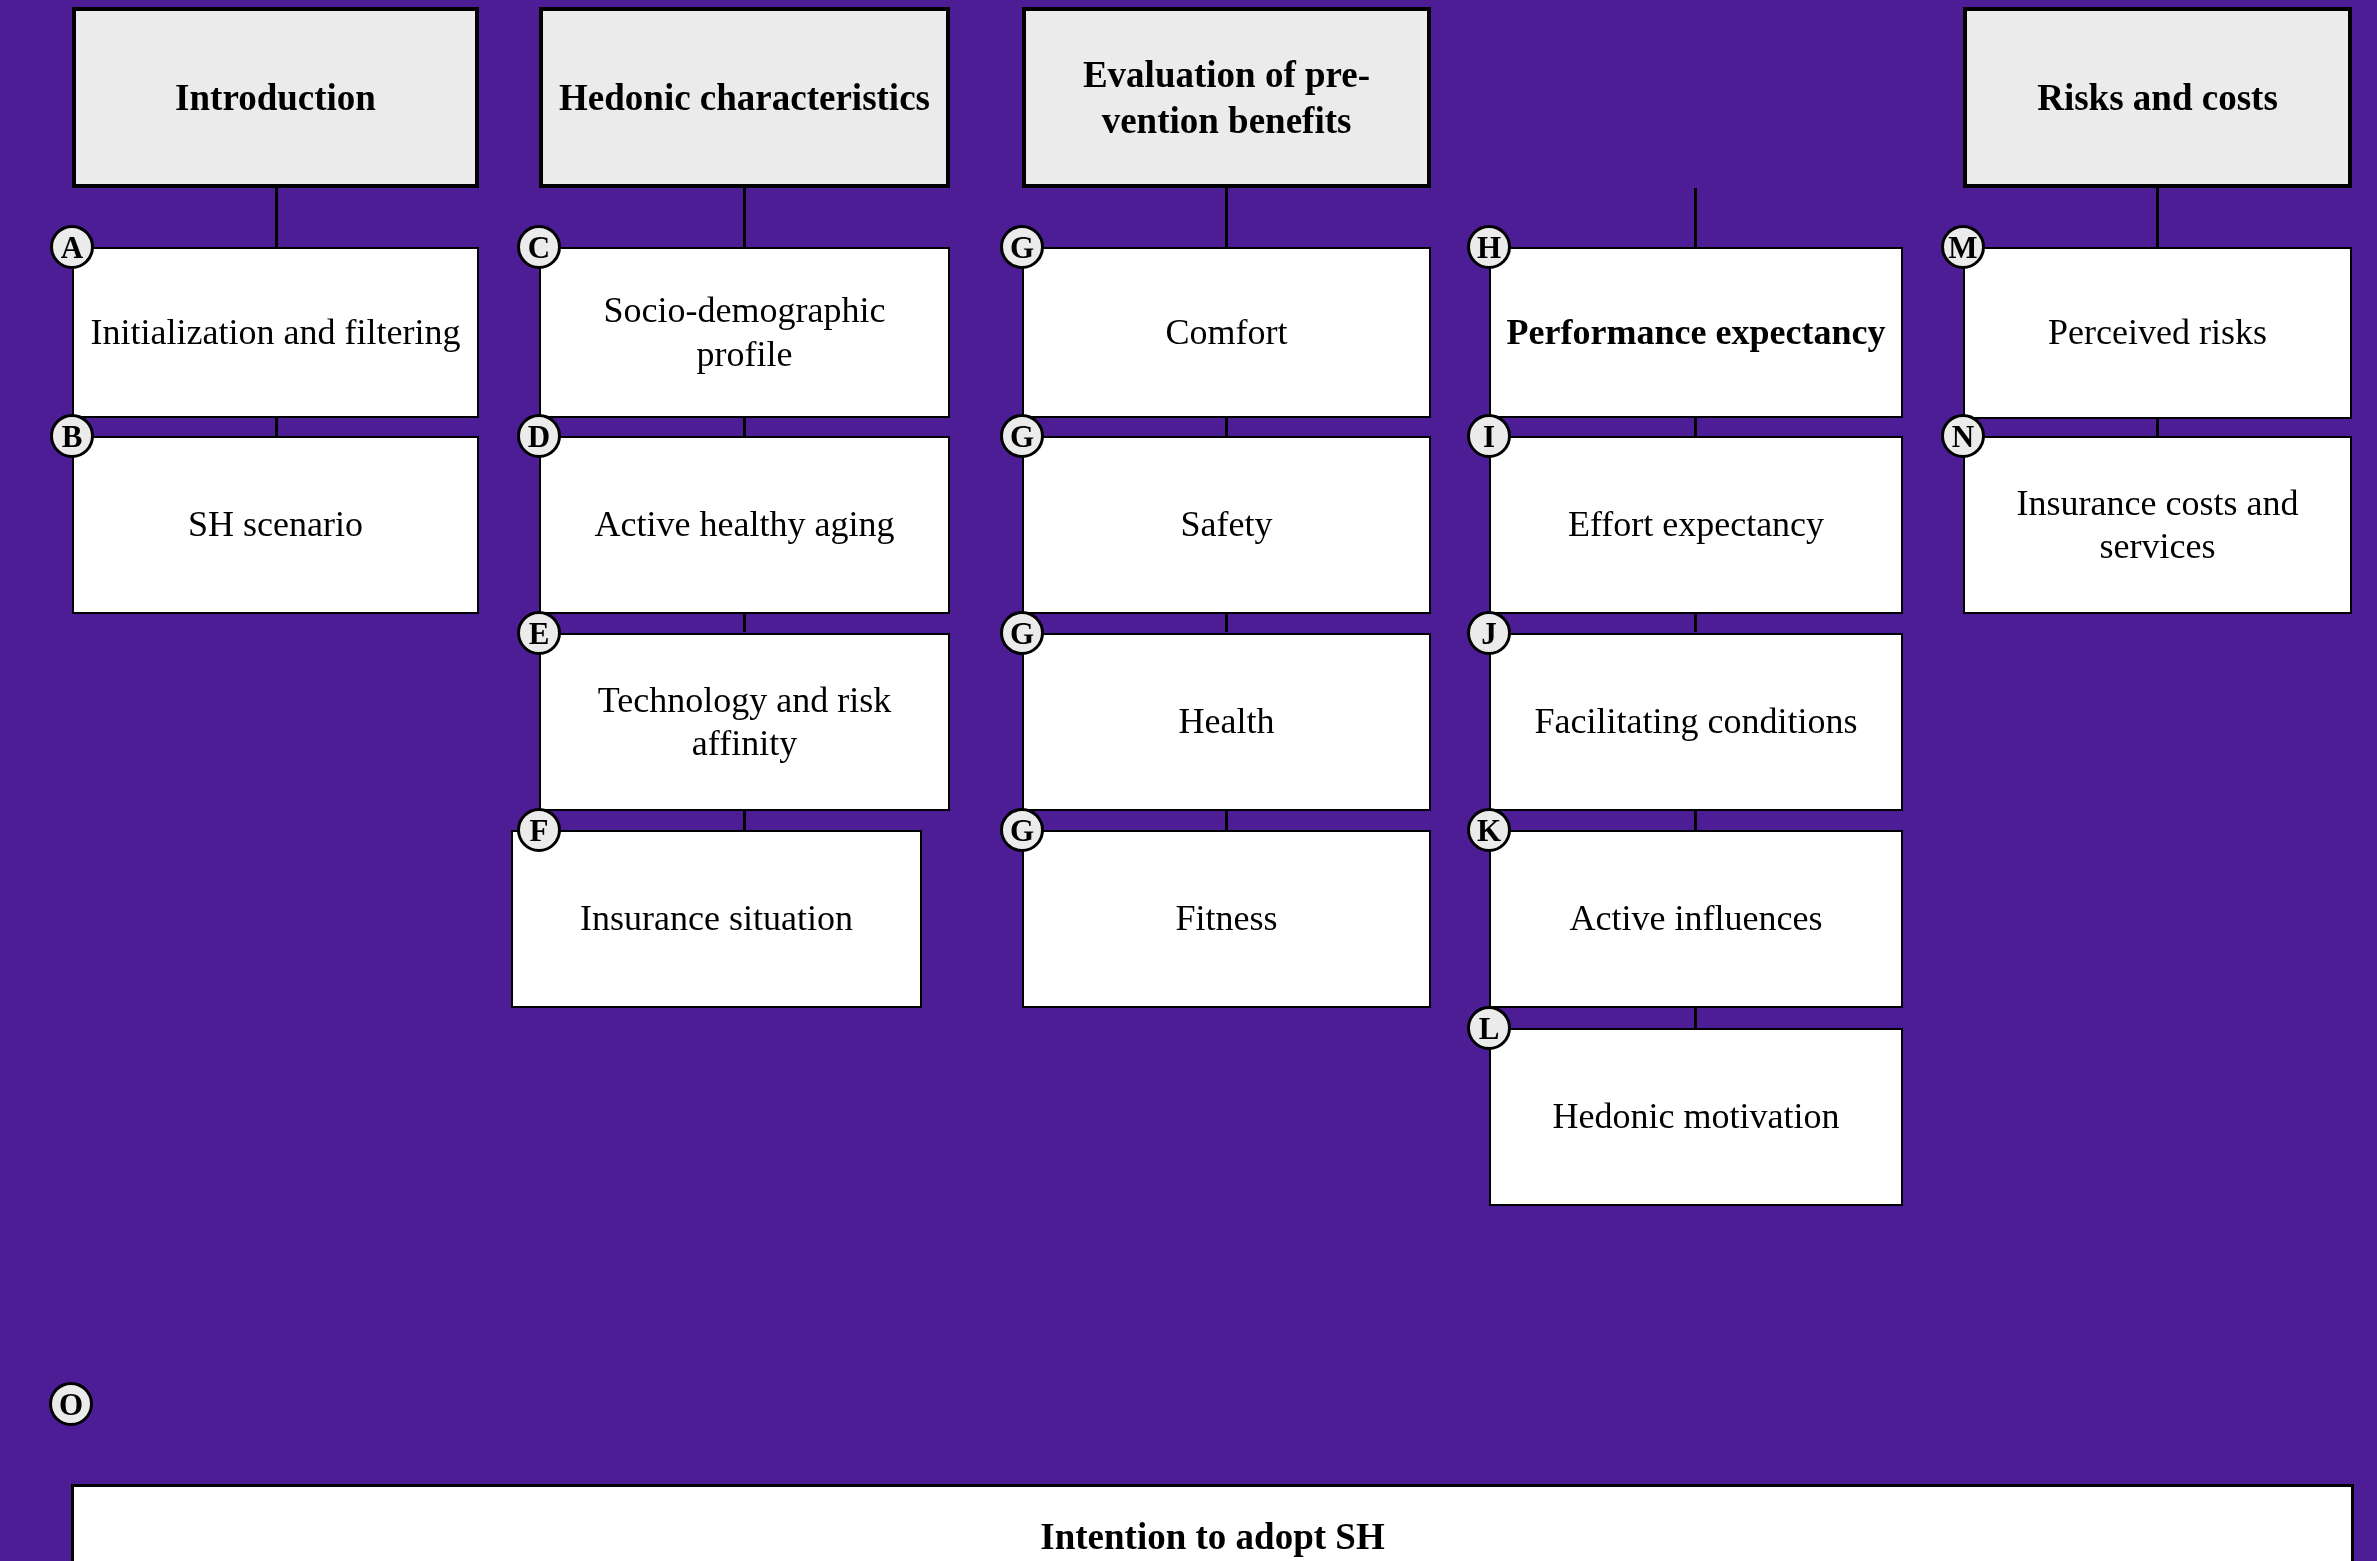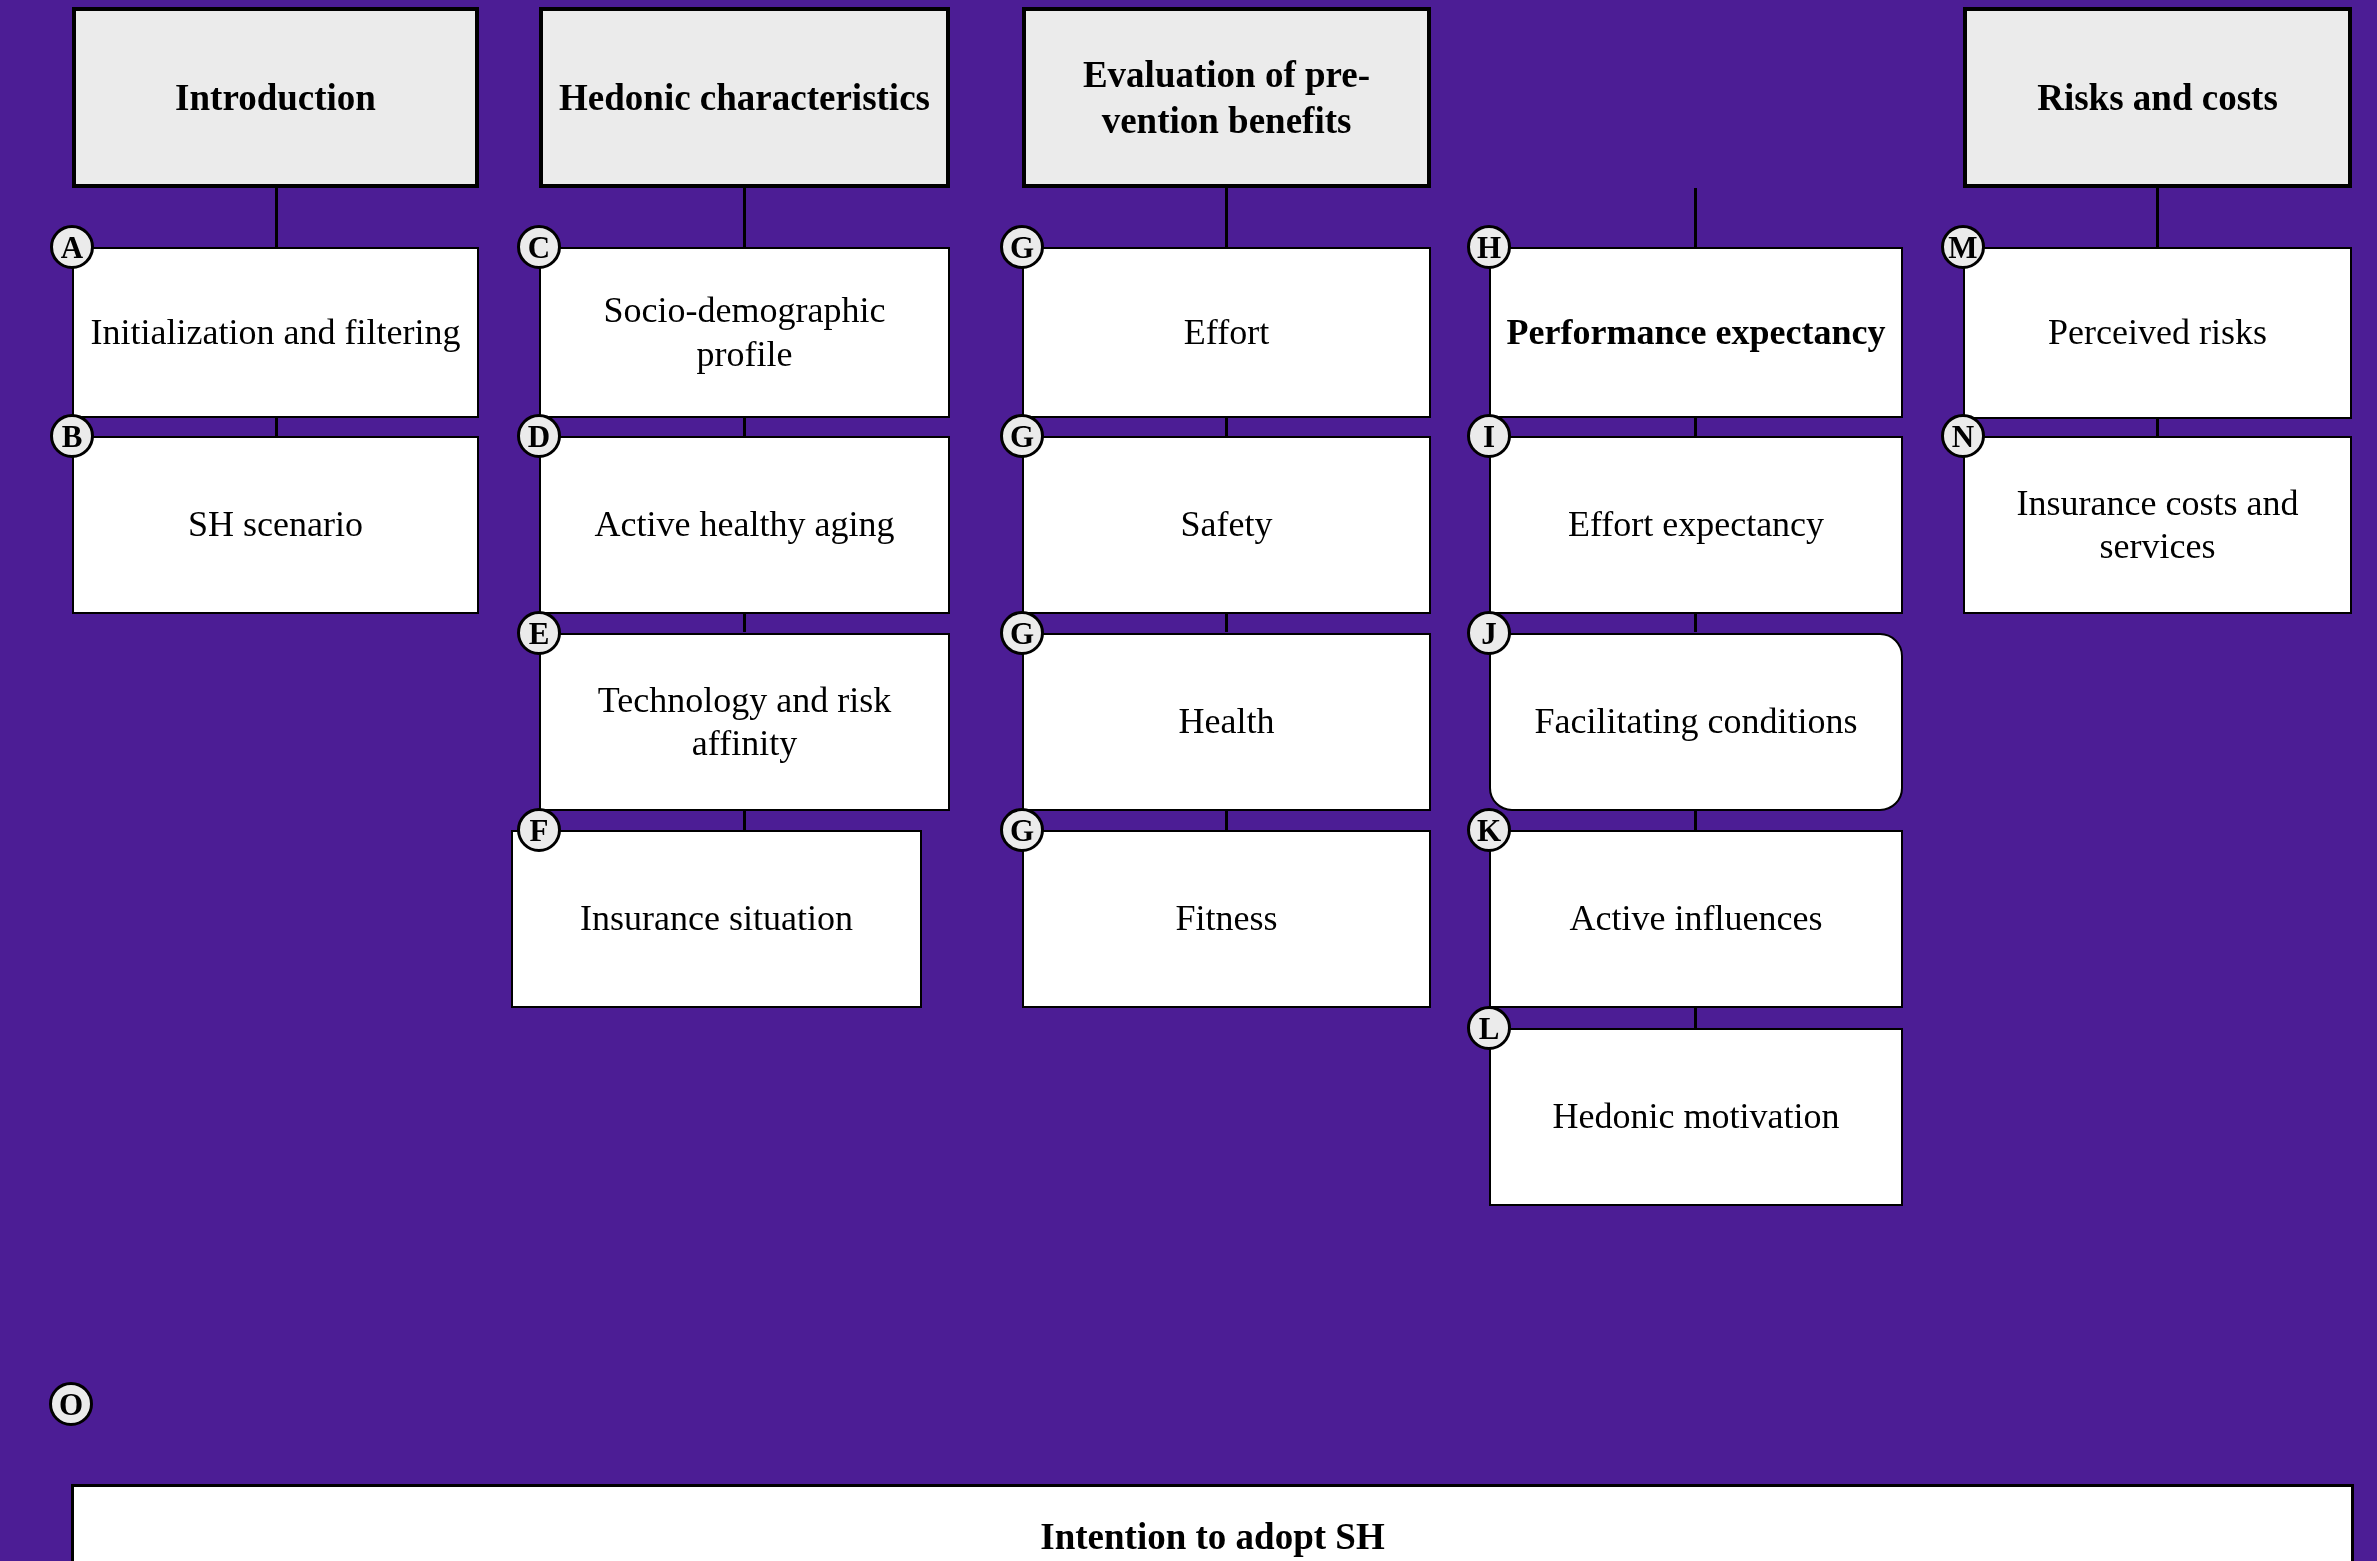--- a/index.html
+++ b/index.html
@@ -85,39 +85,39 @@
     <div class="node" style="left: 539px; top: 436px; width: 411px; height: 178px;">Active healthy aging</div>
     <div class="badge" style="left: 517px; top: 414px;">D</div>
     <div class="vline" style="left: 743px; top: 613px; height: 19px;"></div>
     <div class="node" style="left: 539px; top: 633px; width: 411px; height: 178px;">Technology and risk affinity</div>
     <div class="badge" style="left: 517px; top: 611px;">E</div>
     <div class="vline" style="left: 743px; top: 810px; height: 20px;"></div>
     <div class="node" style="left: 511px; top: 830px; width: 411px; height: 178px;">Insurance situation</div>
     <div class="badge" style="left: 517px; top: 808px;">F</div>
     <div class="hdr" style="left: 1022px; top: 7.1px; width: 409px; height: 181px;">Evaluation of pre-vention benefits</div>
     <div class="vline" style="left: 1225px; top: 188px; height: 60px;"></div>
-    <div class="node" style="left: 1022px; top: 247px; width: 409px; height: 171px;">Effort</div>
+    <div class="node" style="left: 1022px; top: 247px; width: 409px; height: 171px;">Comfort</div>
     <div class="badge" style="left: 1000px; top: 225px;">G</div>
     <div class="vline" style="left: 1225px; top: 418px; height: 18px;"></div>
     <div class="node" style="left: 1022px; top: 436px; width: 409px; height: 178px;">Safety</div>
     <div class="badge" style="left: 1000px; top: 414px;">G</div>
     <div class="vline" style="left: 1225px; top: 613px; height: 19px;"></div>
     <div class="node" style="left: 1022px; top: 633px; width: 409px; height: 178px;">Health</div>
     <div class="badge" style="left: 1000px; top: 611px;">G</div>
     <div class="vline" style="left: 1225px; top: 810px; height: 20px;"></div>
     <div class="node" style="left: 1022px; top: 830px; width: 409px; height: 178px;">Fitness</div>
     <div class="badge" style="left: 1000px; top: 808px;">G</div>
     <div class="vline" style="left: 1694px; top: 188px; height: 60px;"></div>
     <div class="node" style="left: 1489px; top: 247px; width: 414px; height: 171px; font-weight: bold;">Performance expectancy</div>
     <div class="badge" style="left: 1467px; top: 225px;">H</div>
     <div class="vline" style="left: 1694px; top: 418px; height: 18px;"></div>
     <div class="node" style="left: 1489px; top: 436px; width: 414px; height: 178px;">Effort expectancy</div>
     <div class="badge" style="left: 1467px; top: 414px;">I</div>
     <div class="vline" style="left: 1694px; top: 613px; height: 19px;"></div>
-    <div class="node" style="left: 1489px; top: 633px; width: 414px; height: 178px; border-radius: 23px;">Facilitating conditions</div>
+    <div class="node" style="left: 1489px; top: 633px; width: 414px; height: 178px;">Facilitating conditions</div>
     <div class="badge" style="left: 1467px; top: 611px;">J</div>
     <div class="vline" style="left: 1694px; top: 810px; height: 20px;"></div>
     <div class="node" style="left: 1489px; top: 830px; width: 414px; height: 178px;">Active influences</div>
     <div class="badge" style="left: 1467px; top: 808px;">K</div>
     <div class="vline" style="left: 1694px; top: 1008px; height: 20.6px;"></div>
     <div class="node" style="left: 1489px; top: 1028px; width: 414px; height: 178px;">Hedonic motivation</div>
     <div class="badge" style="left: 1467px; top: 1006px;">L</div>
     <div class="hdr" style="left: 1963px; top: 7.1px; width: 389px; height: 181px;">Risks and costs</div>
     <div class="vline" style="left: 2156px; top: 188px; height: 60px;"></div>
     <div class="node" style="left: 1963px; top: 247px; width: 389px; height: 172px;">Perceived risks</div>

